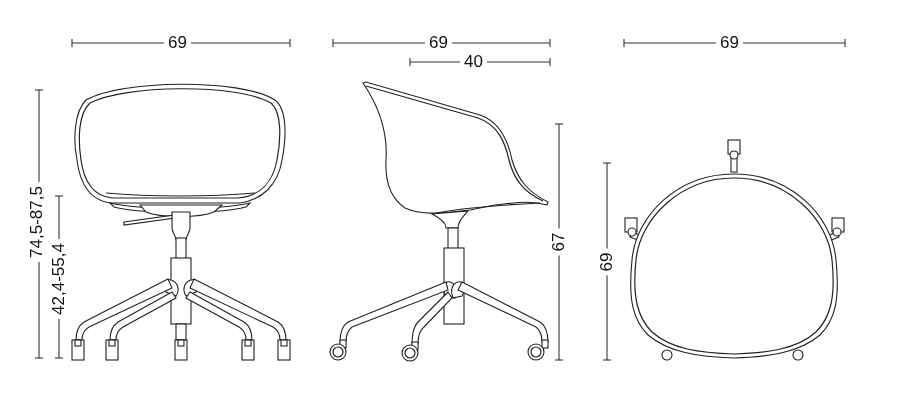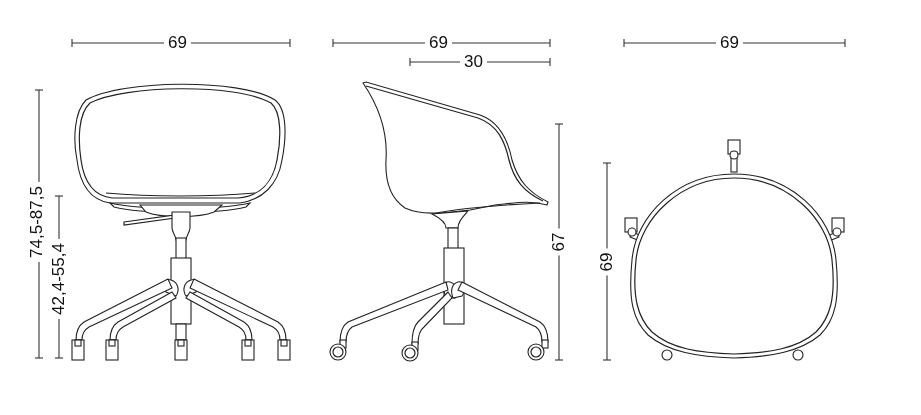--- a/index.html
+++ b/index.html
@@ -157,21 +157,21 @@
   </svg>
 
   <span class="dim-label" style="left:164px; top:34px; padding:0 4px;">69</span>
 
   <span class="dim-label vertical" style="left:-3px; top:213px; padding:0 4px;">74,5-87,5</span>
 
   <span class="dim-label vertical" style="left:19px; top:270px; padding:0 4px;">42,4-55,4</span>
 
   <span class="dim-label" style="left:425px; top:34px; padding:0 4px;">69</span>
 
-  <span class="dim-label" style="left:460px; top:53px; padding:0 4px;">30</span>
+  <span class="dim-label" style="left:460px; top:53px; padding:0 4px;">40</span>
 
   <span class="dim-label vertical" style="left:546px; top:233px; padding:0 4px;">67</span>
 
   <span class="dim-label" style="left:716px; top:34px; padding:0 4px;">69</span>
 
   <span class="dim-label vertical" style="left:594px; top:253px; padding:0 4px;">69</span>
 
 </div>
 
 </body></html>

